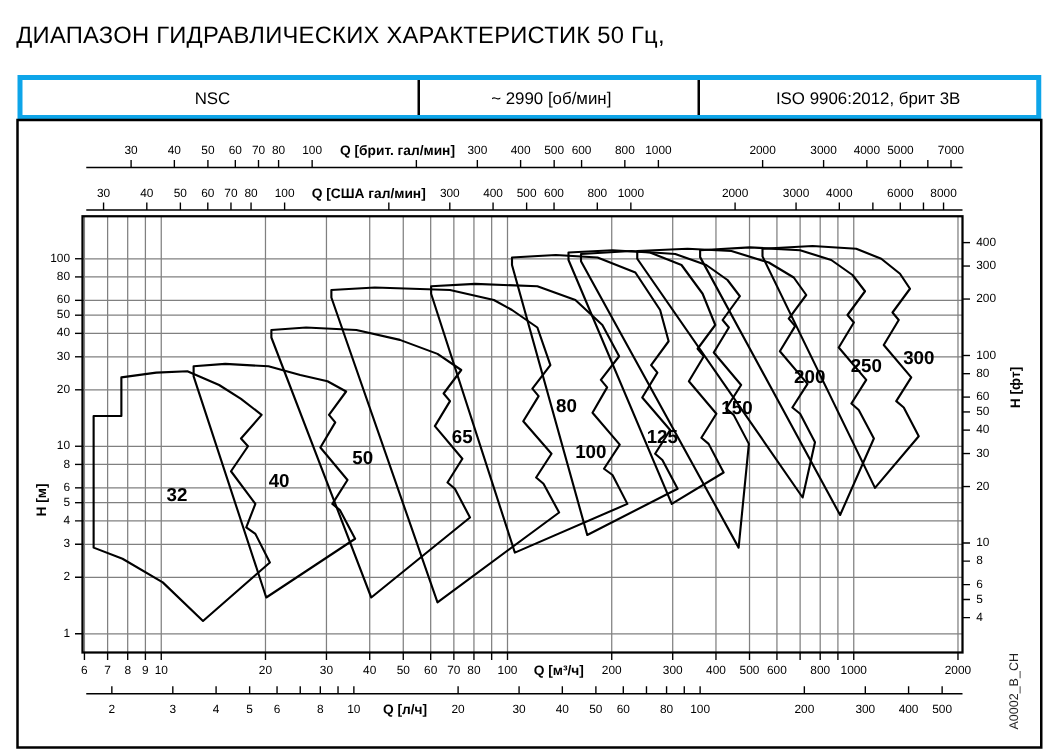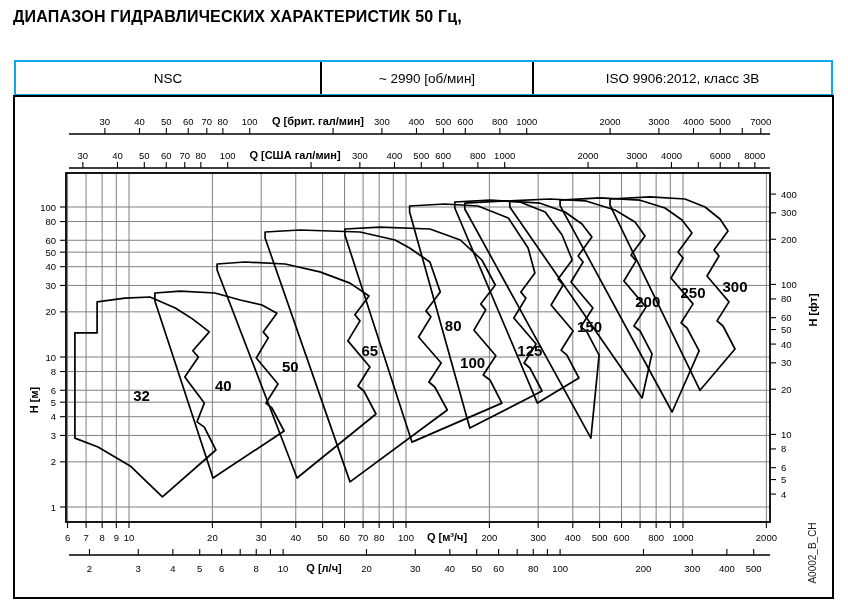--- a/index.html
+++ b/index.html
@@ -1,21 +1,21 @@
 <!DOCTYPE html>
 <html><head>
 <meta charset="utf-8">
 <style>
   html,body{margin:0;padding:0;background:#fff;}
   body{width:848px;height:602px;position:relative;overflow:hidden;
        font-family:"Liberation Sans", sans-serif;color:#000;}
-  .page-title{position:absolute;left:13px;top:4px;font-size:16px;font-weight:bold;
+  .page-title{position:absolute;left:13px;top:16px;font-size:19px;font-weight:normal;
               line-height:26px;letter-spacing:.2px;}
   .hdr{position:absolute;left:14px;top:60px;width:819px;height:36px;
-       border:2px solid #0ea5e9;box-sizing:border-box;display:flex;}
+       border:4px solid #0ea5e9;box-sizing:border-box;display:flex;gap:12px;}
   .hdr .cell{display:flex;align-items:center;justify-content:center;
              font-size:13.5px;box-sizing:border-box;height:100%;}
   .hdr .c1{width:304px;}
   .hdr .c2{width:212px;border-left:2px solid #000;}
   .hdr .c3{flex:1;border-left:2px solid #000;}
   svg{position:absolute;left:0;top:0;}
   svg text{font-family:"Liberation Sans", sans-serif;}
   .tick-label{font-size:9.5px;}
   .axis-title{font-size:11px;font-weight:bold;}
   .env-label{font-size:15px;font-weight:bold;}
@@ -24,21 +24,21 @@
 </head>
 <body>
 
 <div class="page-title">
   <div>ДИАПАЗОН ГИДРАВЛИЧЕСКИХ ХАРАКТЕРИСТИК 50 Гц,</div>
 </div>
 
 <div class="hdr">
   <div class="cell c1">NSC</div>
   <div class="cell c2">~ 2990 [об/мин]</div>
-  <div class="cell c3">ISO 9906:2012, класс 3В</div>
+  <div class="cell c3">ISO 9906:2012, брит 3В</div>
 </div>
 
 <svg id="chart" width="848" height="602" viewBox="0 0 848 602">
     <rect x="14" y="96" width="819" height="502" fill="none" stroke="#000000" stroke-width="2"></rect>
     <line x1="67.54789635626929" y1="173" x2="67.54789635626929" y2="522" stroke="#808080" stroke-width="1"></line>
     <line x1="86.09215708394913" y1="173" x2="86.09215708394913" y2="522" stroke="#808080" stroke-width="1"></line>
     <line x1="102.15592639676836" y1="173" x2="102.15592639676836" y2="522" stroke="#808080" stroke-width="1"></line>
     <line x1="116.325175114693" y1="173" x2="116.325175114693" y2="522" stroke="#808080" stroke-width="1"></line>
     <line x1="129" y1="173" x2="129" y2="522" stroke="#808080" stroke-width="1"></line>
     <line x1="212.3853087989228" y1="173" x2="212.3853087989228" y2="522" stroke="#808080" stroke-width="1"></line>

